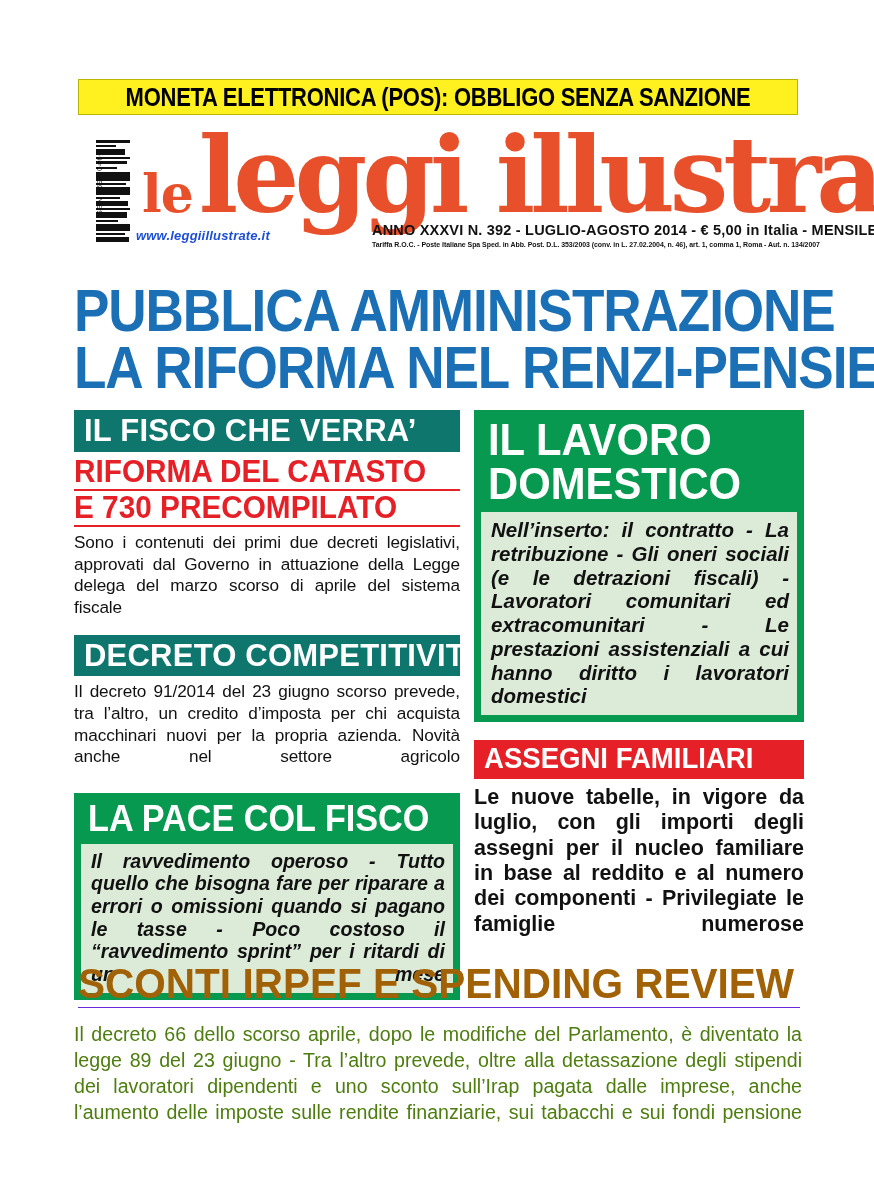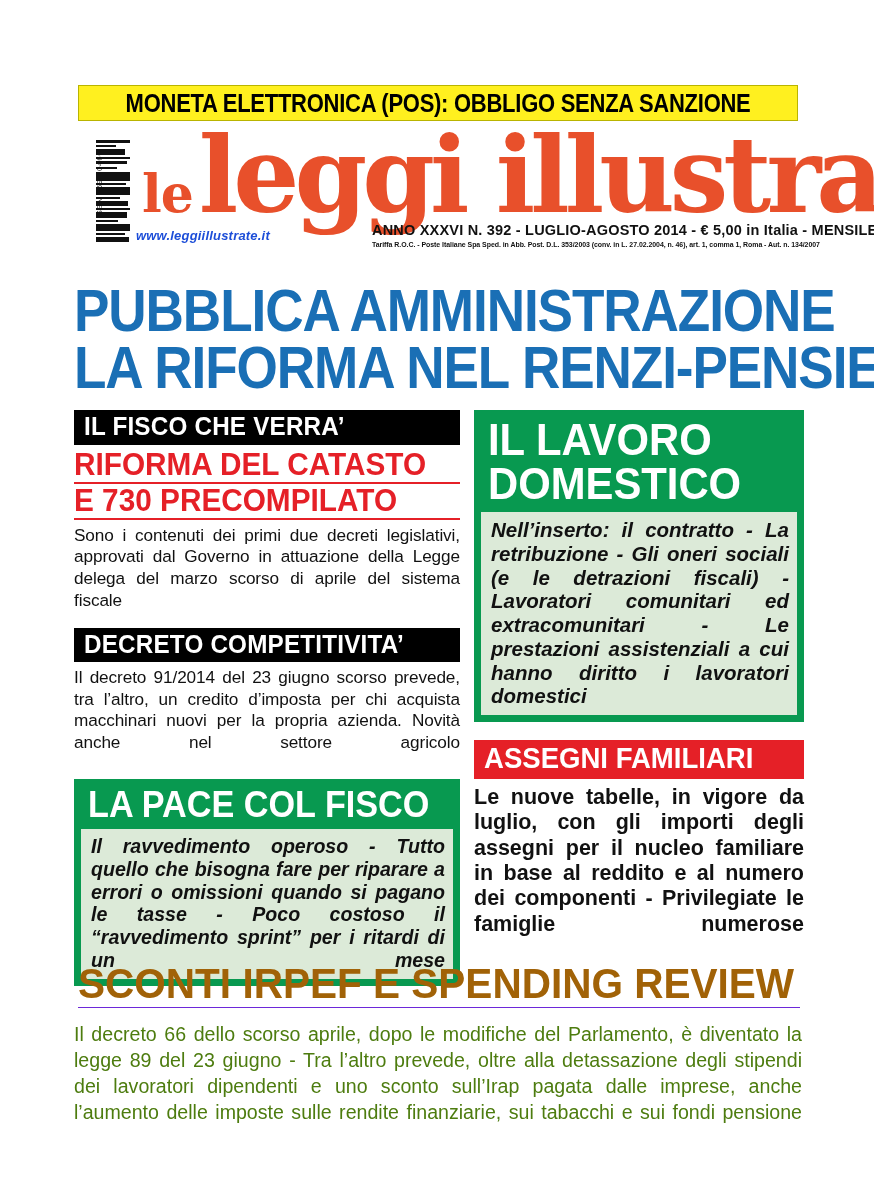--- a/index.html
+++ b/index.html
@@ -27,21 +27,20 @@
     left: 78px;
     top: 79px;
     width: 718px;
     height: 34px;
     background: #fff01f;
     border: 1px solid #b9b400;
     display: flex;
     align-items: center;
     justify-content: center;
     overflow: hidden;
-    margin-top: 6px;
   }
   .top-banner-text {
     font-family: "Liberation Sans Narrow", "Liberation Sans", sans-serif;
     font-weight: bold;
     font-size: 25px;
     letter-spacing: -0.3px;
     color: #000000;
     transform: scaleX(0.88);
     white-space: nowrap;
     line-height: 1;
@@ -169,26 +168,26 @@
     position: absolute;
     left: 74px;
     top: 410px;
     width: 730px;
   }
   .col-left  { position: absolute; left: 0px;   top: 0; width: 386px; }
   .col-right { position: absolute; left: 400px; top: 0; width: 330px; }
 
   
   .bar-blue {
-    background: #000000;
+    background: #0f766e;
     color: #ffffff;
     padding: 4px 8px 5px 10px;
     font-family: "Liberation Sans Narrow", "Liberation Sans", sans-serif;
     font-weight: bold;
-    font-size: 25px;
+    font-size: 32px;
     line-height: 1.02;
     white-space: nowrap;
     letter-spacing: 0.2px;
   }
   .bar-blue span { display:inline-block; transform: scaleX(0.97); transform-origin:left center;}
 
   .bar-red {
     background: #e52027;
     color: #ffffff;
     padding: 4px 8px 5px 10px;

